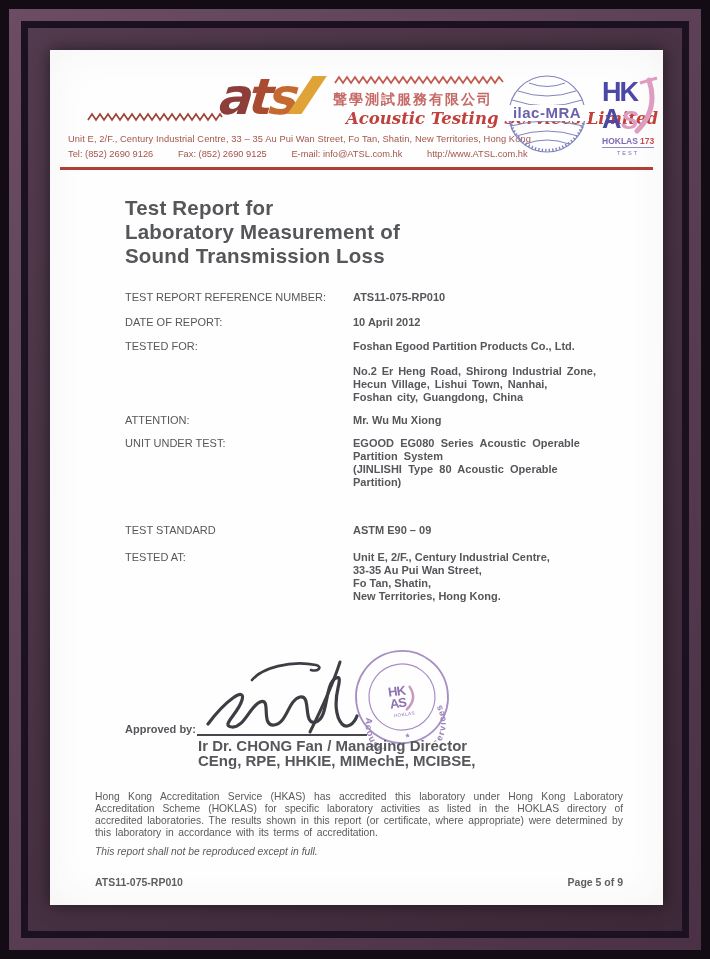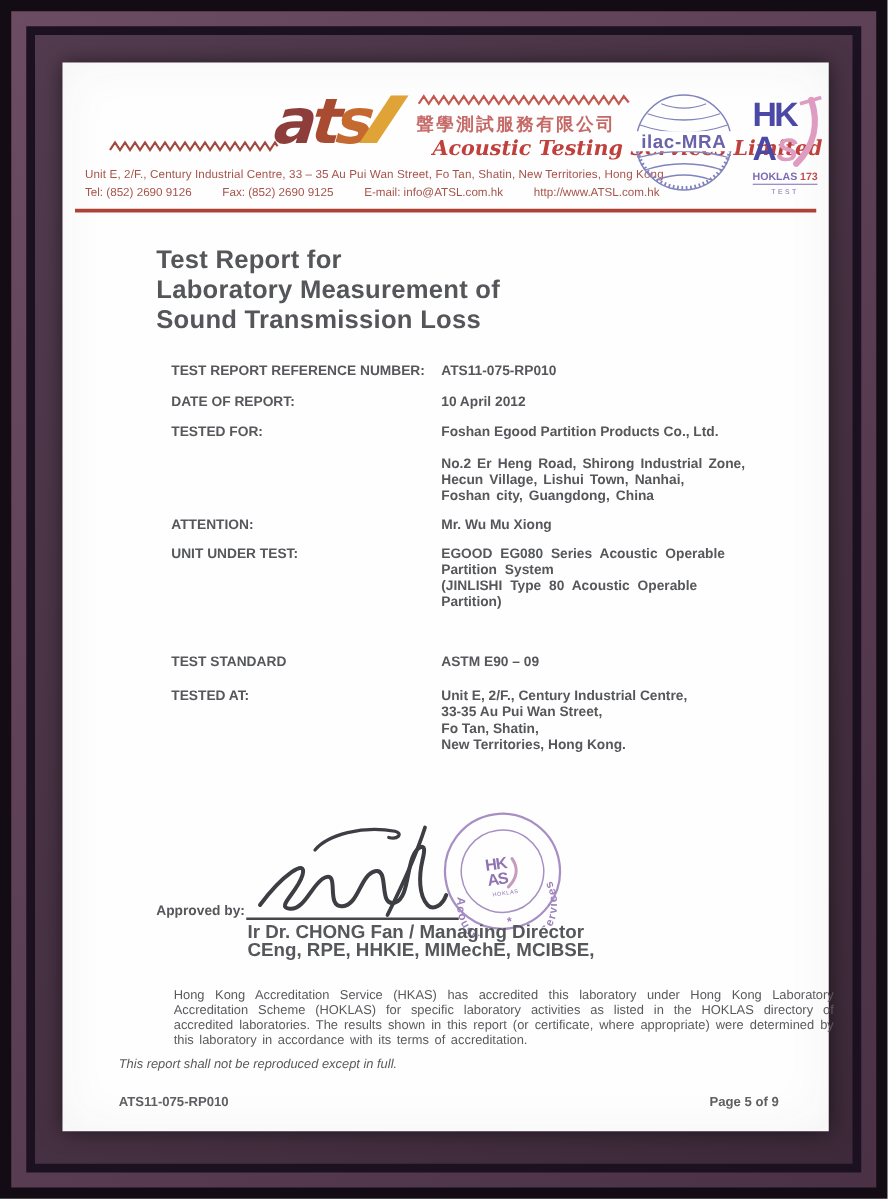--- a/index.html
+++ b/index.html
@@ -28,32 +28,32 @@
   .company-zh{left:283px;top:41px;width:180px;font-size:14px;font-weight:bold;color:#c56a66;letter-spacing:2px;white-space:nowrap;}
   .company-en{left:296px;top:59px;font:bold italic 16.5px "DejaVu Serif",serif;color:#bf403c;white-space:nowrap;}
   .addr{left:18px;top:84px;width:490px;font-size:9.3px;color:#a5544a;letter-spacing:.1px;}
   .contact{left:18px;top:99px;width:500px;font-size:9.3px;color:#a5544a;}
   .contact span{margin-right:22px;}
   .rule{left:10px;top:117px;width:593px;height:3px;background:#ad4136;}
   
   .title{left:75px;top:146px;font-size:20.5px;font-weight:bold;color:#55565a;line-height:24px;letter-spacing:.2px;}
   
   .frow{left:0;width:613px;}
-  .lbl{position:absolute;left:87px;top:0;font-size:11px;font-weight:bold;color:#56575b;white-space:nowrap;text-align:right;}
+  .lbl{position:absolute;left:75px;top:0;font-size:11px;font-weight:normal;color:#56575b;white-space:nowrap;text-align:right;}
   .val{position:absolute;left:303px;top:0;width:270px;font-size:11px;font-weight:bold;color:#56575b;line-height:13px;white-space:pre-line;}
   .spread{word-spacing:3.2px;}
   .spread2{word-spacing:1.8px;}
   
   .approved{left:75px;top:673px;font-size:11px;font-weight:bold;color:#56575b;}
   .sig-line{left:147px;top:684px;width:170px;border-top:2px solid #46464c;}
   .sig-name{left:148px;top:688px;font-size:15px;font-weight:bold;color:#56575b;line-height:15px;}
   .signature{left:140px;top:606px;}
   .stamp{left:303px;top:598px;transform:rotate(-8deg);}
   
-  .para{left:45px;top:741px;width:528px;font-size:10.3px;color:#5a5a5e;line-height:11.9px;text-align:justify;word-spacing:1.6px;margin-left:44px;}
+  .para{left:45px;top:741px;width:528px;font-size:10.3px;color:#5a5a5e;line-height:11.9px;text-align:justify;word-spacing:1.6px;}
   .note2{left:45px;top:796px;font-size:10.3px;color:#5a5a5e;font-style:italic;}
   .footer{left:45px;top:826px;width:528px;font-size:10.5px;font-weight:bold;color:#5f5f63;display:flex;justify-content:space-between;}
 </style>
 </head>
 <body>
 
 <div class="f-band"></div>
 <div class="f-groove"></div>
 <div class="f-face"></div>
 

